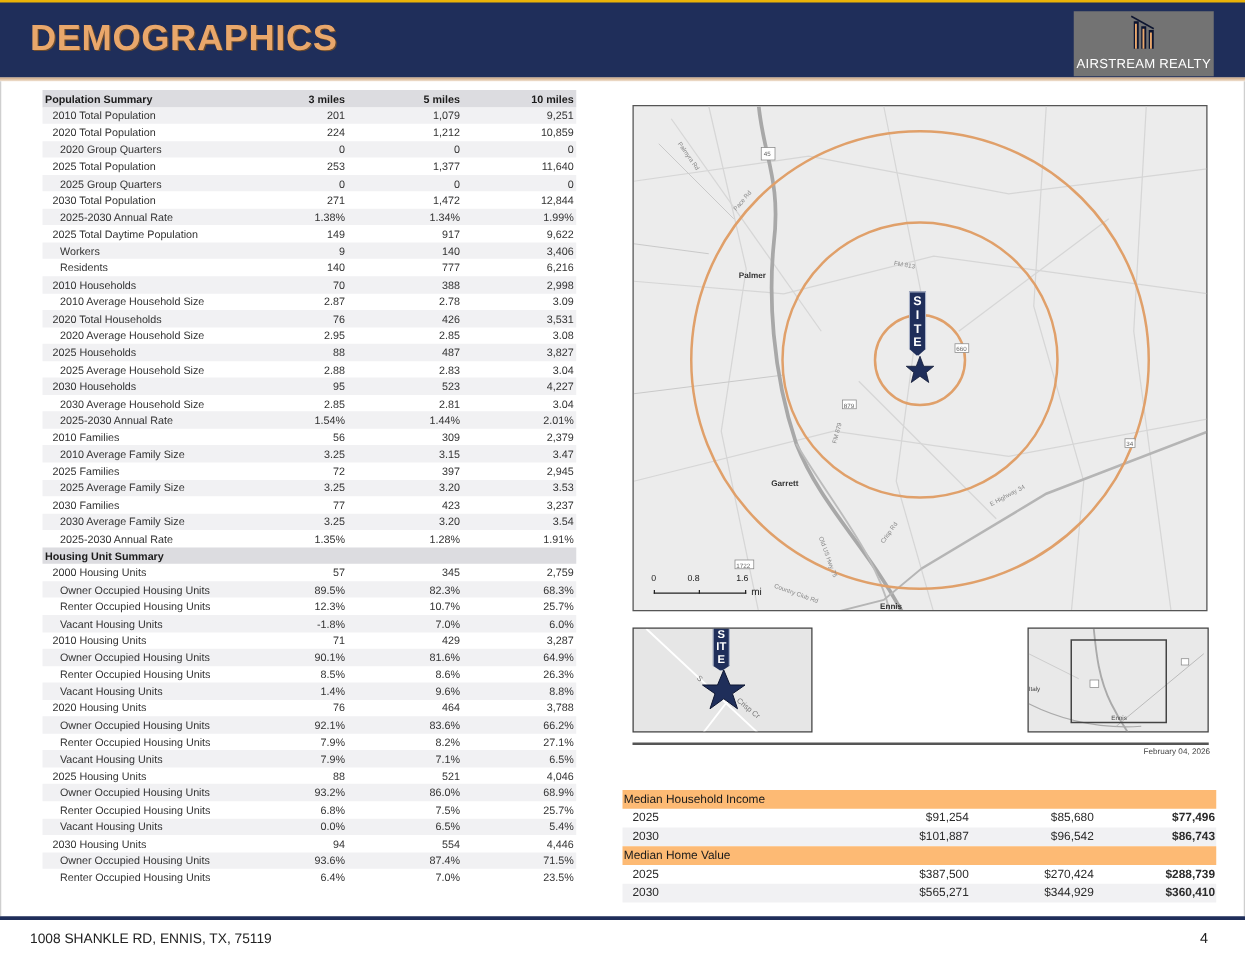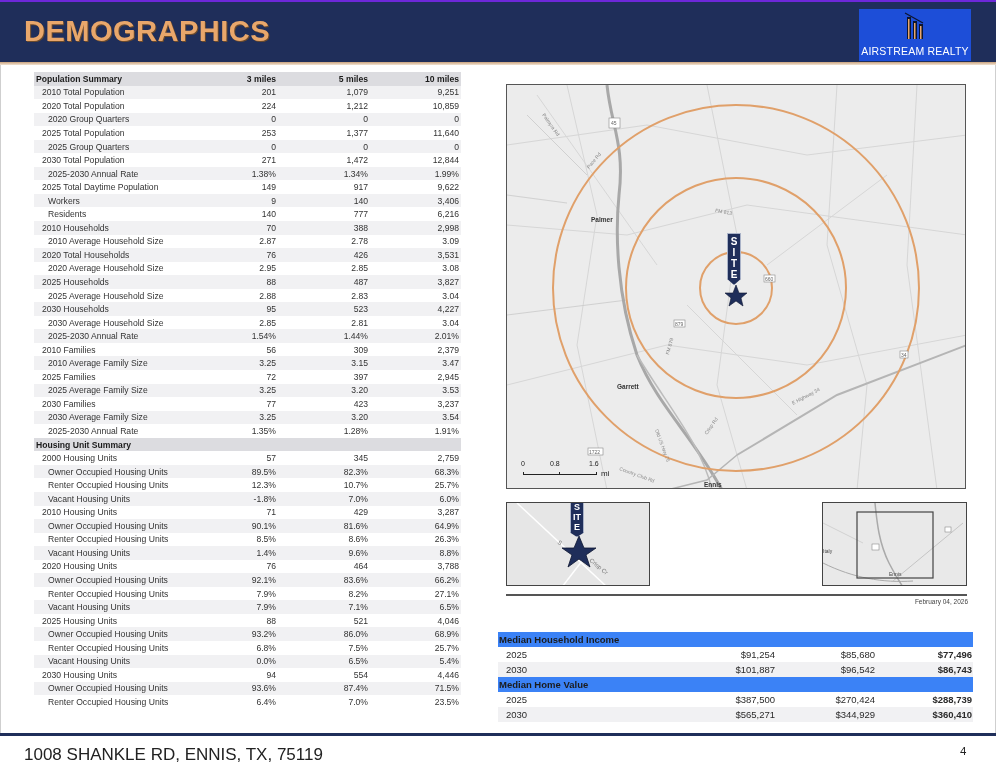--- a/index.html
+++ b/index.html
@@ -1,31 +1,31 @@
 <!DOCTYPE html>
 <html><head>
 <meta charset="utf-8">
 <style>
   * { box-sizing: border-box; margin: 0; padding: 0; }
   html, body { width: 996px; height: 768px; overflow: hidden; background: #ffffff; }
   body { font-family: "Liberation Sans", sans-serif; color: #222; position: relative; }
 
   .header {
     position: absolute; left: 0; top: 0; width: 996px; height: 62px;
-    background: #1f2e5a; border-top: 2px solid #6d28d9;
+    background: #1f2e5a; border-top: 2px solid #eab308;
   }
   .header-title {
     position: absolute; left: 24px; top: 13px;
     font-family: "Liberation Sans", sans-serif; font-weight: bold;
     font-size: 29px; letter-spacing: 0.5px; color: #e9a76b;
     text-shadow: 1px 1px 0 #6b4a2c;
   }
   .logo-box {
     position: absolute; left: 859px; top: 7px; width: 112px; height: 52px;
-    background: #1d4ed8;
+    background: #737373;
   }
   .logo-icon { position: absolute; left: 40px; top: 2px; width: 30px; height: 30px; }
   .logo-text {
     position: absolute; left: 0; top: 36px; width: 112px; text-align: center;
     font-size: 10.5px; color: #ffffff; letter-spacing: 0.2px;
   }
   .header-underline {
     position: absolute; left: 0; top: 62px; width: 996px; height: 3px;
     background: linear-gradient(#c9a27d, #f2e3d3);
   }
@@ -70,29 +70,29 @@
   }
   .inset-right {
     position: absolute; left: 822px; top: 502px; width: 145px; height: 84px;
     border: 1.5px solid #444; background: #e9e9e9; overflow: hidden;
   }
   .rule { position: absolute; left: 506px; top: 594px; width: 461px; height: 1.5px; background: #555; }
   .date { position: absolute; left: 880px; top: 598px; width: 88px; text-align: right; font-size: 6.5px; color: #444; }
 
   .fin-table { position: absolute; left: 498px; top: 632px; width: 475px; }
   .frow { display: flex; height: 15px; align-items: center; font-size: 9.5px; color: #2a2a2a; }
-  .frow.section { background: #3b82f6; font-weight: bold; color: #1b1b1b; }
+  .frow.section { background: #fdba74; font-weight: normal; color: #1b1b1b; }
   .frow.alt { background: #f1f1f3; }
   .frow .lab { flex: 1; padding-left: 8px; }
   .frow.section .lab { padding-left: 1px; }
   .frow .c { width: 100px; text-align: right; }
   .frow .c.last { width: 98px; padding-right: 1px; font-weight: bold; }
 
   .footer-line { position: absolute; left: 0; top: 733px; width: 996px; height: 3px; background: #1f2e5a; }
-  .footer-address { position: absolute; left: 24px; top: 745px; font-size: 17px; color: #222; }
+  .footer-address { position: absolute; left: 24px; top: 745px; font-size: 11px; color: #222; }
   .footer-page { position: absolute; left: 960px; top: 745px; font-size: 11.5px; color: #222; }
   .side-border { position: absolute; left: 0; top: 65px; width: 1px; height: 668px; background: #cfcfcf; }
   .side-border.r { left: 995px; }
 </style>
 </head>
 <body>
 
 <div class="header">
   <div class="header-title">DEMOGRAPHICS</div>
   <div class="logo-box">

